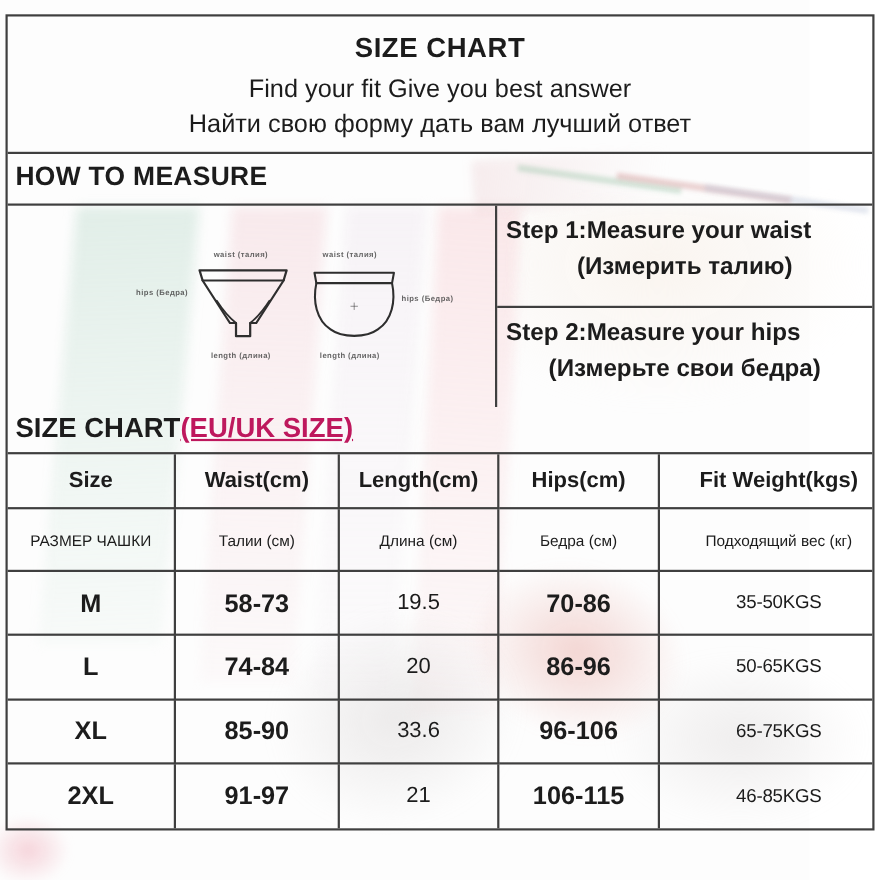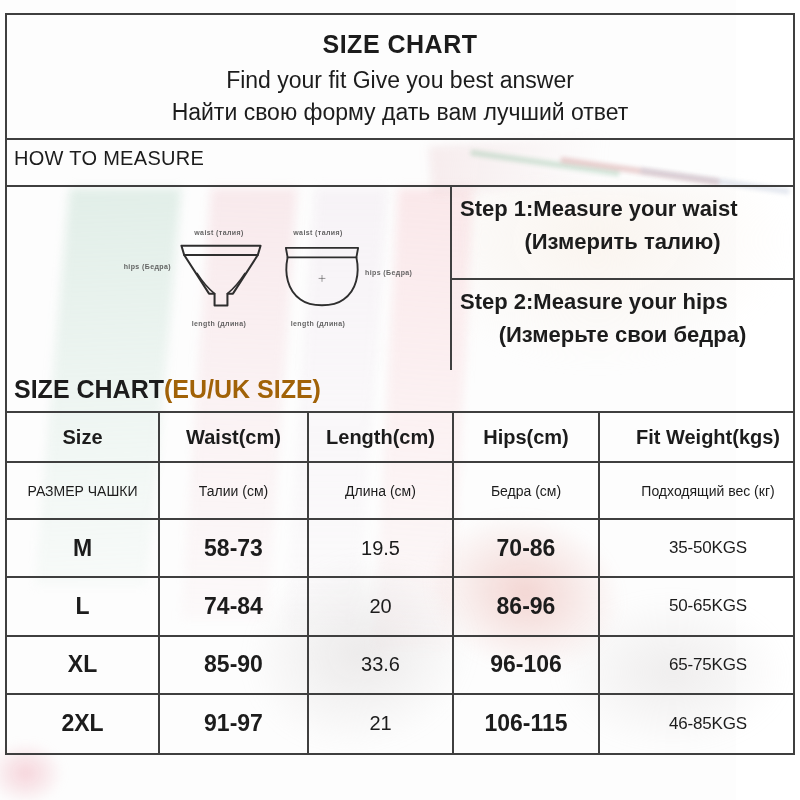--- a/index.html
+++ b/index.html
@@ -50,21 +50,21 @@
   
   .frame { position:absolute; left:5px; top:13px; width:790px; height:742px; z-index:1;
            border:2px solid #3f3f3f; display:flex; flex-direction:column; }
 
   .sec-title { height:125px; border-bottom:2px solid #3f3f3f; text-align:center; }
   .t-main { font-size:25px; font-weight:700; padding-top:15px; letter-spacing:.5px; }
   .t-sub  { font-size:23px; font-weight:400; padding-top:8px; }
   .t-ru   { font-size:23px; font-weight:400; padding-top:5px; }
 
   .sec-htm { height:47px; border-bottom:2px solid #3f3f3f;
-             font-size:20px; font-weight:400; padding:7px 0 0 7px; letter-spacing:.3px; }
+             font-size:24px; font-weight:700; padding:7px 0 0 7px; letter-spacing:.3px; }
 
   .sec-measure { height:183px; display:flex; }
   .measure-left { width:445px; border-right:2px solid #3f3f3f; position:relative; }
   .dlabel { position:absolute; font-size:7px; font-weight:600; color:#4a4a4a;
             letter-spacing:.4px; opacity:.85; }
   .lb-ft { left:160px; top:42px;  width:104px; text-align:center; }
   .lb-bt { left:264px; top:42px;  width:94px;  text-align:center; }
   .lb-fs { left:110px; top:76px;  width:54px;  text-align:right; }
   .lb-bs { left:358px; top:82px;  width:62px;  text-align:left; }
   .lb-fb { left:160px; top:133px; width:104px; text-align:center; }
@@ -73,21 +73,21 @@
   .svg-back  { position:absolute; left:272px; top:56px; }
 
   .measure-right { flex:1; display:flex; flex-direction:column; }
   .step-box { flex:1; padding-top:9px; }
   .step-box.first { border-bottom:2px solid #3f3f3f; }
   .step-l1 { font-size:22px; font-weight:700; padding-left:8px; }
   .step-l2 { font-size:22px; font-weight:700; text-align:center; padding-top:7px; }
 
   .sec-chart-title { height:43px; border-bottom:2px solid #3f3f3f;
                      font-size:25px; font-weight:700; padding:5px 0 0 7px; }
-  .accent { color:#a16207; }
+  .accent { color:#be185d;text-decoration:underline; }
 
   .sec-table { flex:1; display:grid;
                grid-template-columns:153px 149px 145px 146px 1fr;
                grid-template-rows:50px 57px repeat(4, 1fr); }
   .cell { border-right:2px solid #3f3f3f; border-bottom:2px solid #3f3f3f;
           display:flex; align-items:center; justify-content:center; text-align:right; }
   .cell.last-col { border-right:none;padding-left:23px; }
   .cell.last-row { border-bottom:none; }
   .h-en { font-size:20px; font-weight:700; }
   .h-ru { font-size:14px; font-weight:400; }

